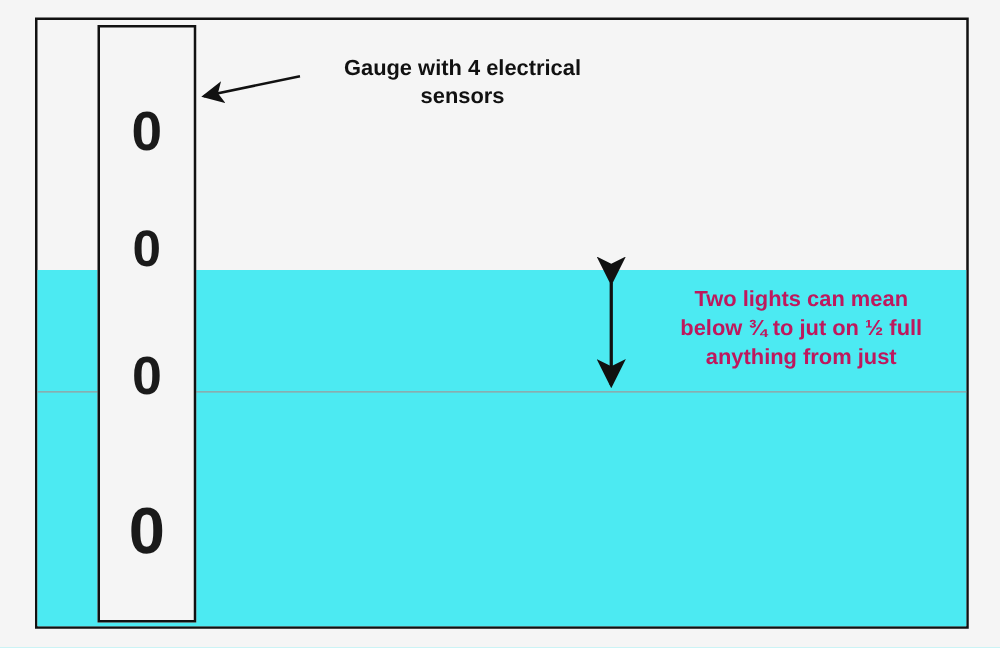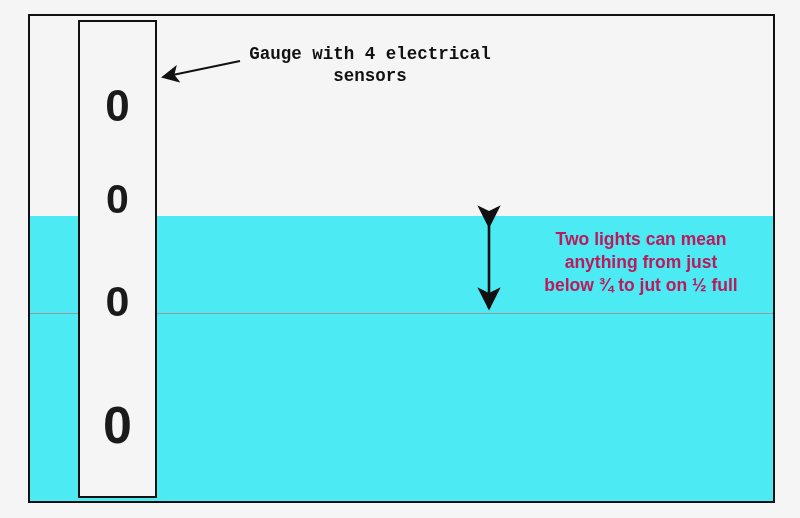--- a/index.html
+++ b/index.html
@@ -89,21 +89,20 @@
     position: absolute;
     left: 245px;
     top: 44px;
     width: 250px;
     text-align: center;
     font-size: 17.5px;
     font-weight: bold;
     color: #111111;
     line-height: 1.25;
     z-index: 6;
-    font-family: Liberation Mono, monospace;
   }
 
   .arrow-svg {
     position: absolute;
     left: 0;
     top: 0;
     width: 800px;
     height: 518px;
     z-index: 4;
     pointer-events: none;
@@ -163,17 +162,17 @@
     <div class="sensor sensor-4">0</div>
   </div>
 
   <div class="callout-gauge">
     <span class="ln">Gauge with 4 electrical</span>
     <span class="ln">sensors</span>
   </div>
 
   <div class="callout-lights">
     <span class="ln">Two lights can mean</span>
+    <span class="ln">below ¾ to jut on ½ full</span>
     <span class="ln">anything from just</span>
-    <span class="ln">below ¾ to jut on ½ full</span>
   </div>
 
 </div>
 
 </body></html>

